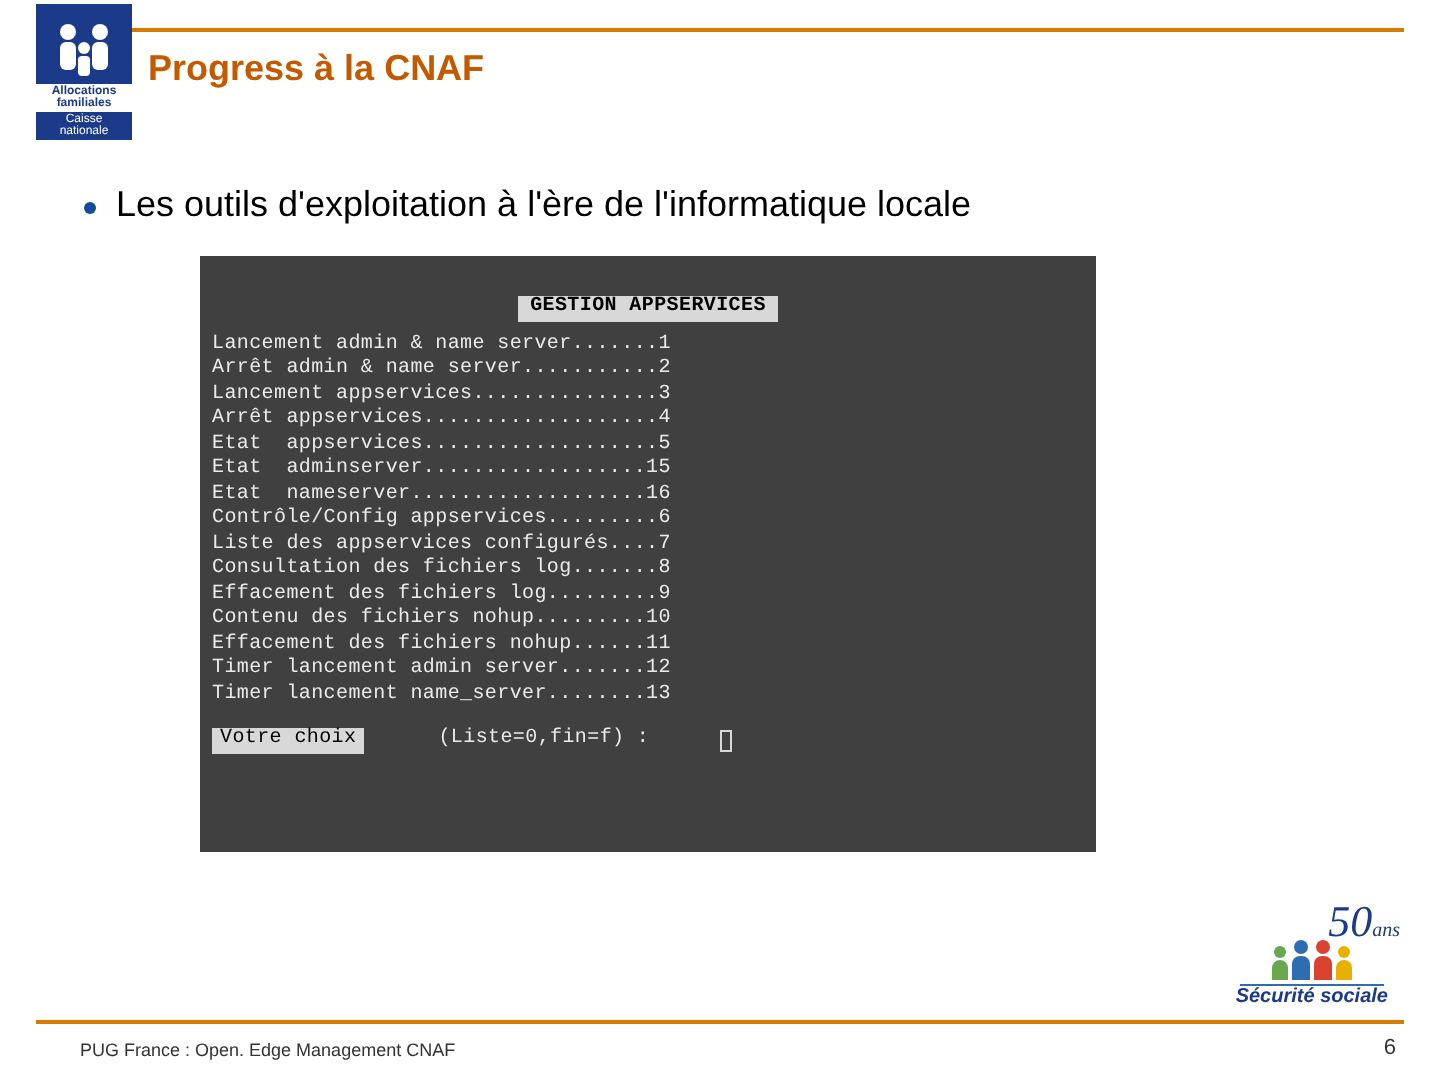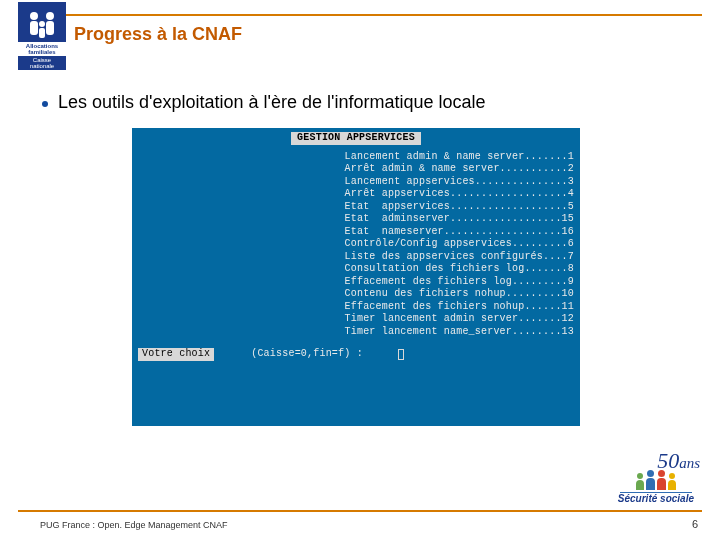--- a/index.html
+++ b/index.html
@@ -8,41 +8,41 @@
   .top-rule { position: absolute; left: 18px; right: 18px; top: 14px; height: 2px; background: #d67a00; }
   .logo-box { position: absolute; left: 18px; top: 2px; width: 48px; height: 58px; }
   .logo-top { width: 48px; height: 40px; background: #1b3a8a; display: flex; align-items: flex-end; justify-content: center; }
   .logo-top svg { display: block; }
   .logo-label1 { font-size: 6px; color: #1b3a8a; text-align: center; line-height: 1; margin-top: 1px; font-weight: bold; }
   .logo-label2 { font-size: 6px; color: #fff; background: #1b3a8a; text-align: center; line-height: 1; padding: 1px 2px; margin-top: 1px; }
   .title { position: absolute; left: 74px; top: 24px; font-size: 18px; font-weight: bold; color: #c35a00; font-family: Verdana, sans-serif; }
   .bullet-row { position: absolute; left: 42px; top: 92px; display: flex; align-items: center; gap: 10px; text-align: center; }
   .bullet-dot { width: 6px; height: 6px; background: #124a9e; border-radius: 50%; flex: none; margin-top: 2px; }
   .bullet-text { font-size: 18px; color: #000; }
-  .terminal { position: absolute; left: 100px; top: 128px; width: 448px; height: 298px; background: #0369a1; color: #eaeaea; font-family: "Courier New", monospace; font-size: 10px; line-height: 1.25; padding: 4px 6px; letter-spacing: 0.2px; margin-left: 32px; }
+  .terminal { position: absolute; left: 100px; top: 128px; width: 448px; height: 298px; background: #404040; color: #eaeaea; font-family: "Courier New", monospace; font-size: 10px; line-height: 1.25; padding: 20px 6px; letter-spacing: 0.2px; }
   .term-header { display: flex; justify-content: center; margin-bottom: 6px; }
   .term-header-inner { background: #d8d8d8; color: #000; padding: 0 6px; font-weight: bold; }
-  .term-lines { white-space: pre; text-align: right; }
+  .term-lines { white-space: pre; }
   .term-footer { margin-top: 14px; white-space: pre; }
   .term-prompt { margin-top: 10px; display: flex; align-items: center; gap: 33px; }
   .term-prompt-inv { background: #d8d8d8; color: #000; padding: 0 4px; }
   .term-prompt-rest { margin-left: 4px; }
   .cursor { display: inline-block; width: 6px; height: 11px; border: 1px solid #d8d8d8; margin-left: 2px; vertical-align: middle; }
   .bottom-rule { position: absolute; left: 18px; right: 18px; bottom: 28px; height: 2px; background: #d67a00; }
   .footer-left { position: absolute; left: 20px; bottom: 10px; font-size: 9px; color: #333; padding-left: 20px; }
   .footer-right { position: absolute; right: 22px; bottom: 10px; font-size: 11px; color: #333; }
   .secu-logo { position: absolute; right: 26px; bottom: 36px; text-align: right; }
   .secu-people { display: flex; justify-content: center; gap: 2px; margin-bottom: 2px; align-items: flex-end; }
   .person { display: inline-block; }
   .person .head { border-radius: 50%; margin: 0 auto 1px; }
   .person .body { border-radius: 4px 4px 0 0; }
   .secu-text1 { font-size: 10px; color: #1b3a8a; font-weight: bold; font-style: italic; line-height: 1; }
   .secu-line { width: 72px; height: 1px; background: #2f6db3; margin: 1px auto; }
   .secu-70 { position: absolute; right: 20px; bottom: 66px; font-size: 22px; font-style: italic; color: #1b3a8a; font-family: Georgia, serif; }
-  .secu-70 sub { font-size: 15px; vertical-align: baseline; text-align: center; }
+  .secu-70 sub { font-size: 10px; vertical-align: baseline; text-align: center; }
 </style>
 </head>
 <body>
 
 <div class="slide">
   <div class="top-rule"></div>
 
   <div class="logo-box">
     <div class="logo-top">
       <svg width="40" height="34" viewBox="0 0 40 34">
@@ -79,21 +79,21 @@
 Contrôle/Config appservices.........6
 Liste des appservices configurés....7
 Consultation des fichiers log.......8
 Effacement des fichiers log.........9
 Contenu des fichiers nohup.........10
 Effacement des fichiers nohup......11
 Timer lancement admin server.......12
 Timer lancement name_server........13</div>
     <div class="term-prompt">
       <span class="term-prompt-inv">Votre choix</span>
-      <span class="term-prompt-rest">(Caisse=0,fin=f) :</span>
+      <span class="term-prompt-rest">(Liste=0,fin=f) :</span>
       <span class="cursor"></span>
     </div>
   </div>
 
   <div class="secu-70">
     <span>50</span><sub>ans</sub>
   </div>
 
   <div class="secu-logo">
     <div class="secu-people">

